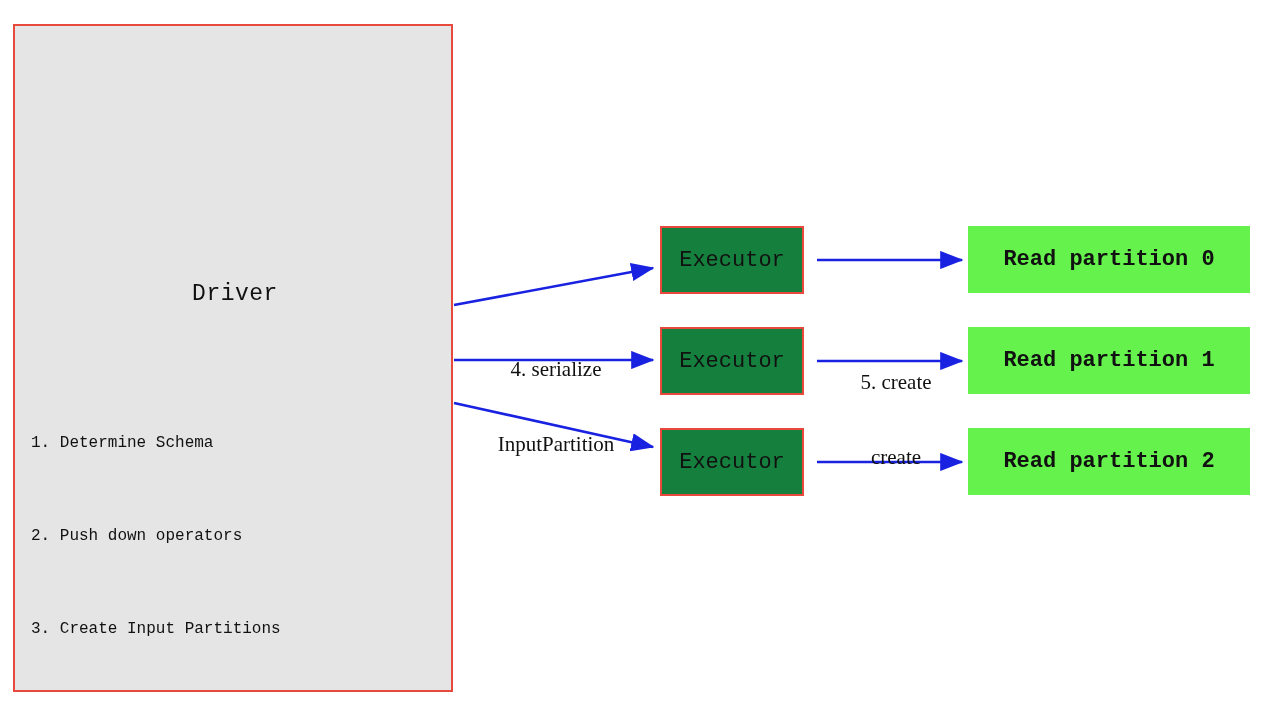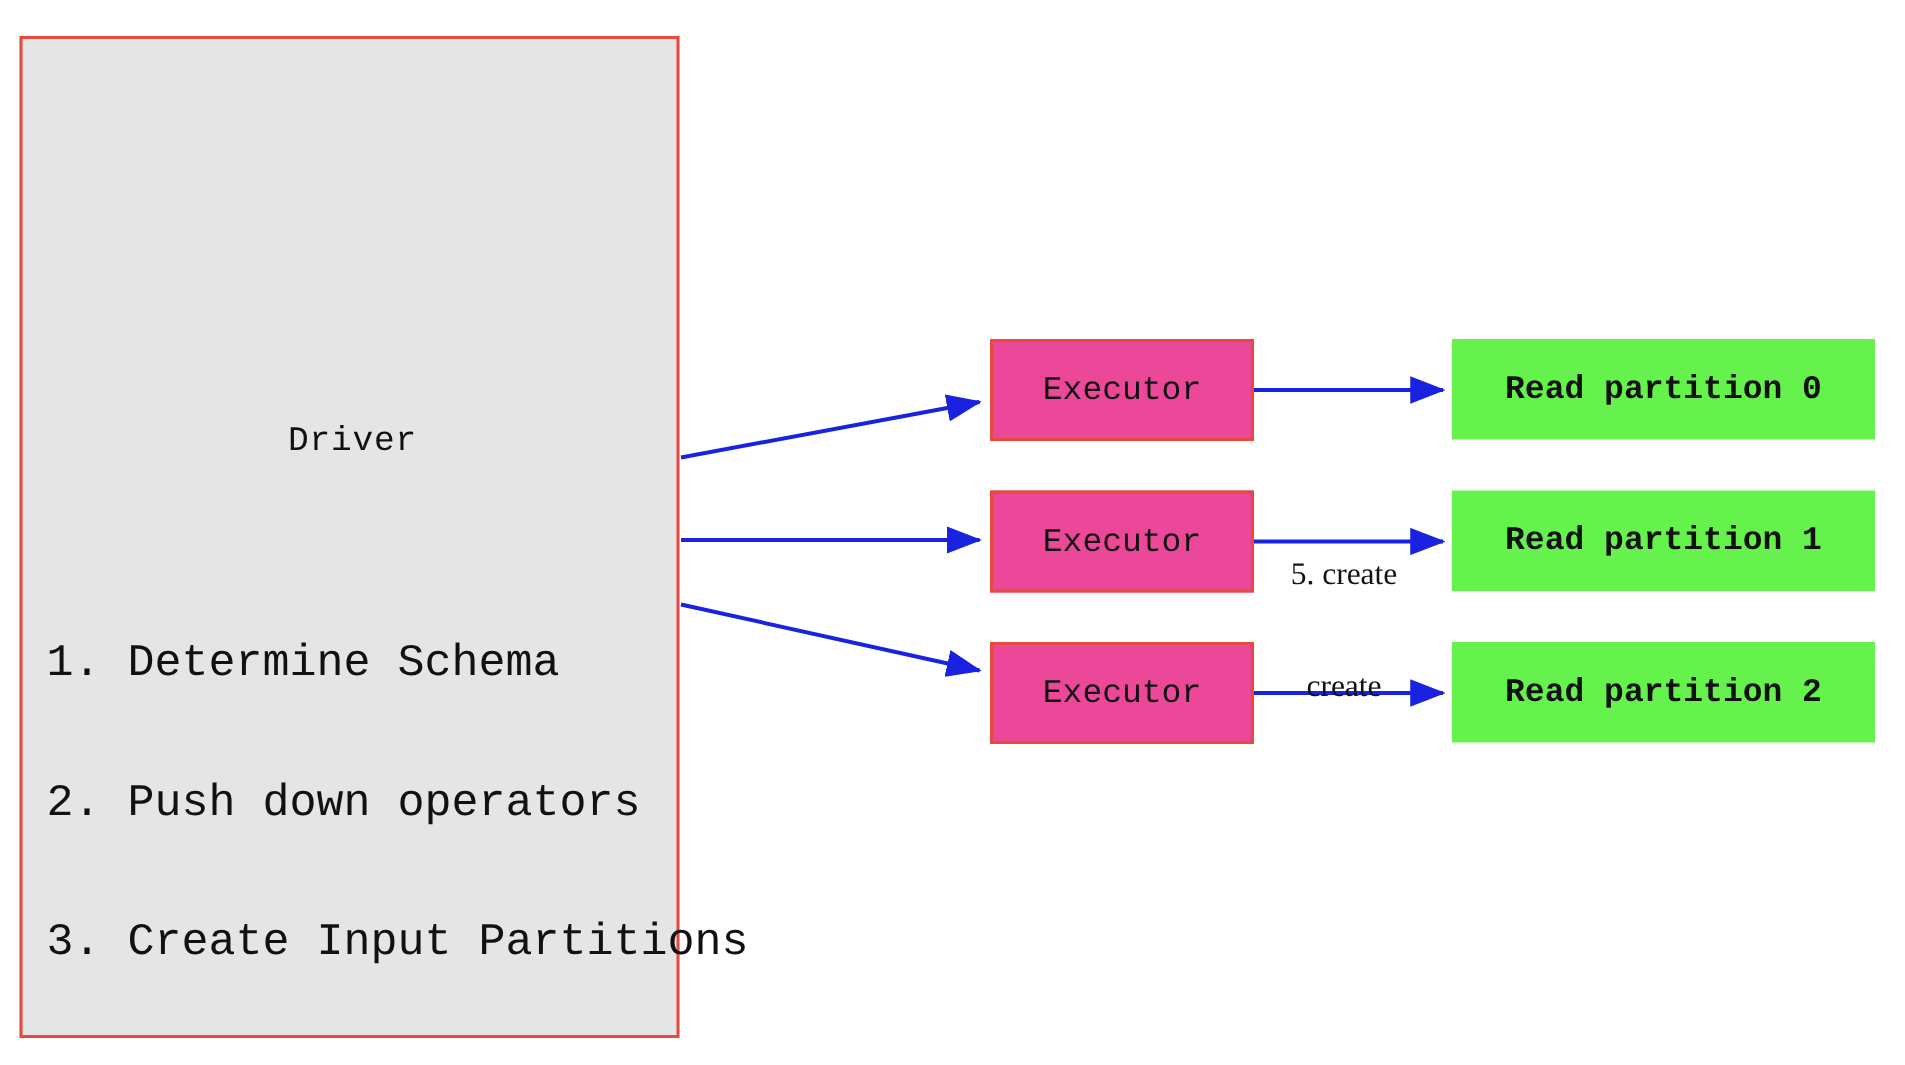--- a/index.html
+++ b/index.html
@@ -46,36 +46,36 @@
     font-size: 23px;
     color: #111111;
     letter-spacing: 0.5px;
     white-space: pre;
   }
   .driver-steps {
     position: absolute;
     left: 16px;
     top: 340px;
     font-family: "Liberation Mono", "DejaVu Sans Mono", monospace;
-    font-size: 30px;
+    font-size: 16px;
     line-height: 31px;
     color: #111111;
     white-space: pre;
   }
   .driver-step {
     white-space: pre;
   }
   
   .executor-box {
     position: absolute;
-    width: 176px;
+    width: 144px;
     height: 68px;
     border: 2px solid #e8493d;
     box-sizing: border-box;
-    background: #ec4899;
+    background: #15803d;
     display: flex;
     align-items: center;
     justify-content: center;
   }
   .executor-label {
     font-family: "Liberation Mono", "DejaVu Sans Mono", monospace;
     font-size: 22px;
     color: #111111;
     white-space: pre;
   }
@@ -171,18 +171,22 @@
   <div class="partition-box" id="partition-0">
     <span class="partition-label">Read partition 0</span>
   </div>
   <div class="partition-box" id="partition-1">
     <span class="partition-label">Read partition 1</span>
   </div>
   <div class="partition-box" id="partition-2">
     <span class="partition-label">Read partition 2</span>
   </div>
 
+  <div class="edge-label" id="label-serialize">
+    <div>4. serialize</div>
+    <div>InputPartition</div>
+  </div>
   <div class="edge-label" id="label-create-reader">
     <div>5. create</div>
     <div>create</div>
   </div>
 
 </div>
 
 </body></html>

